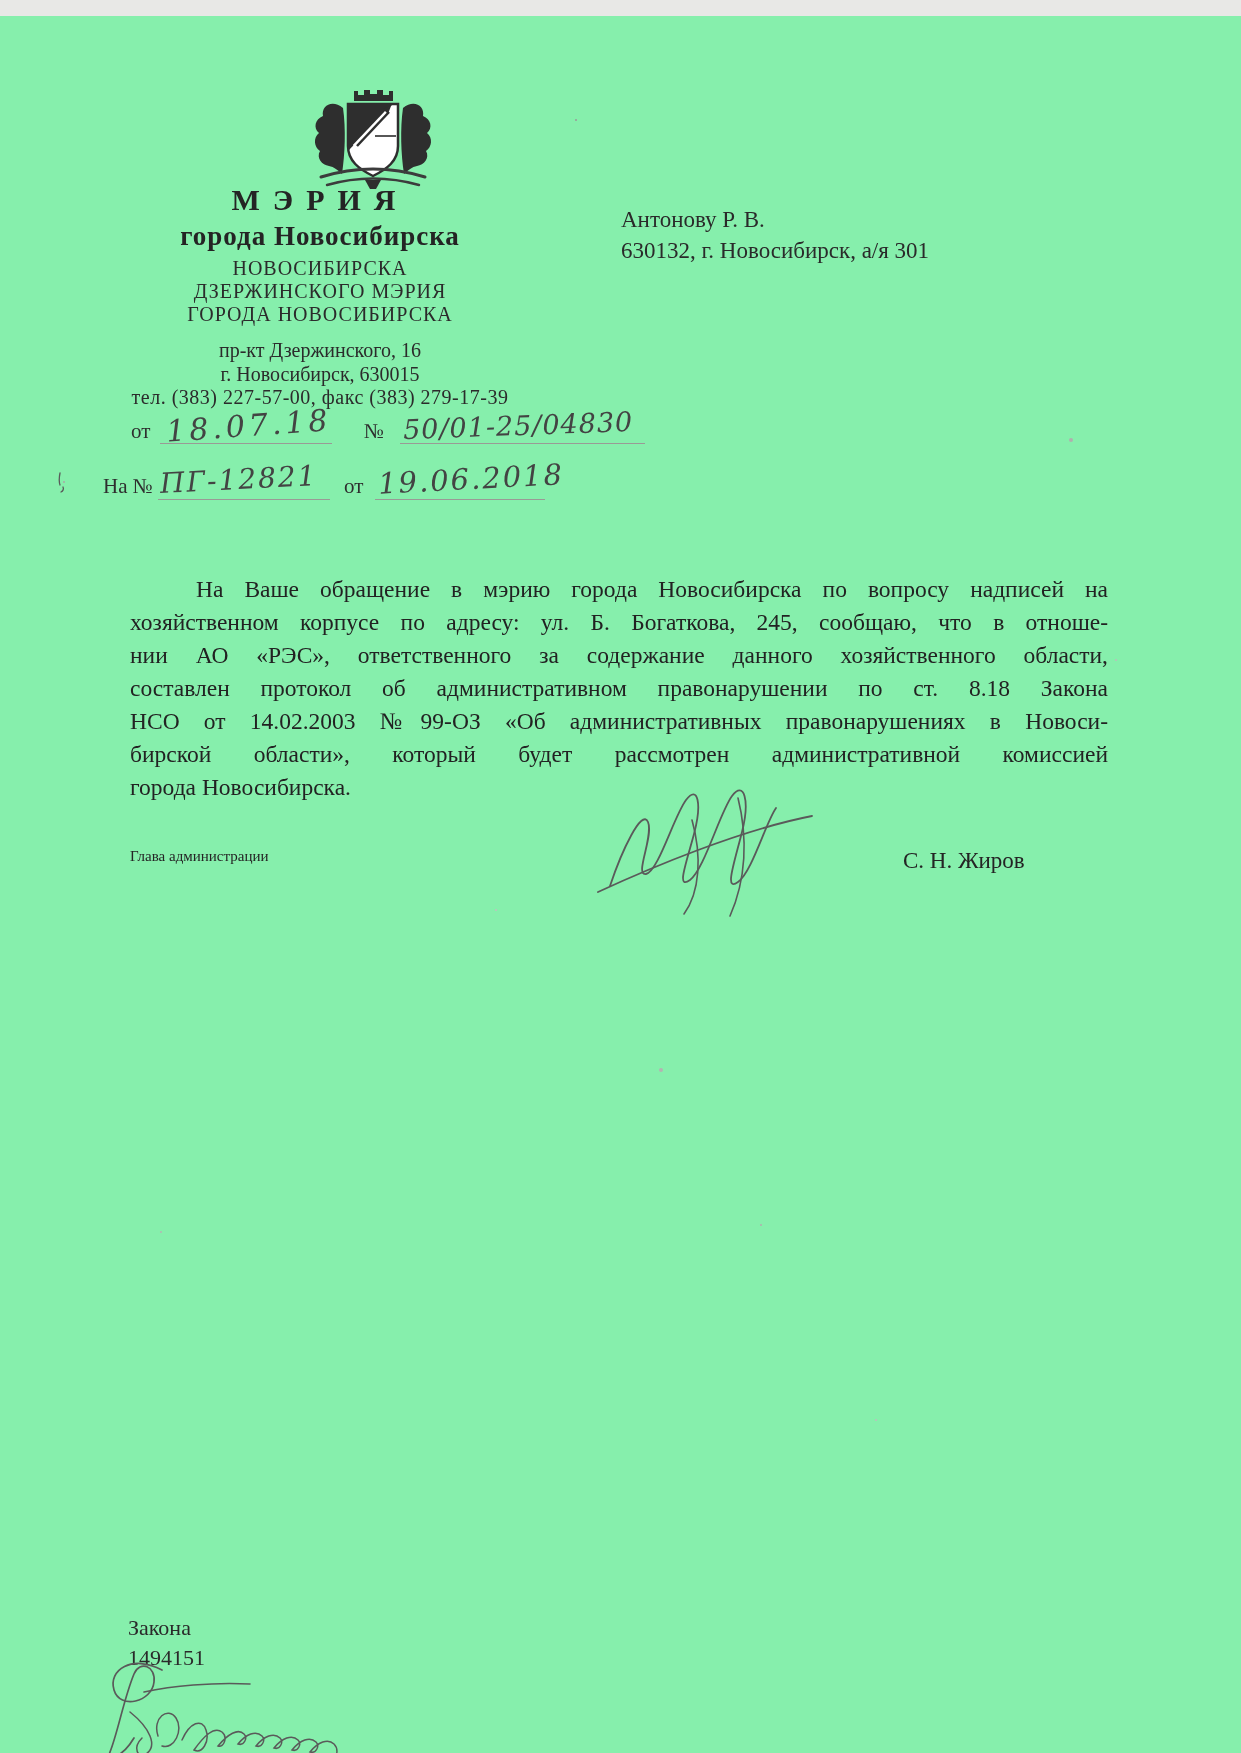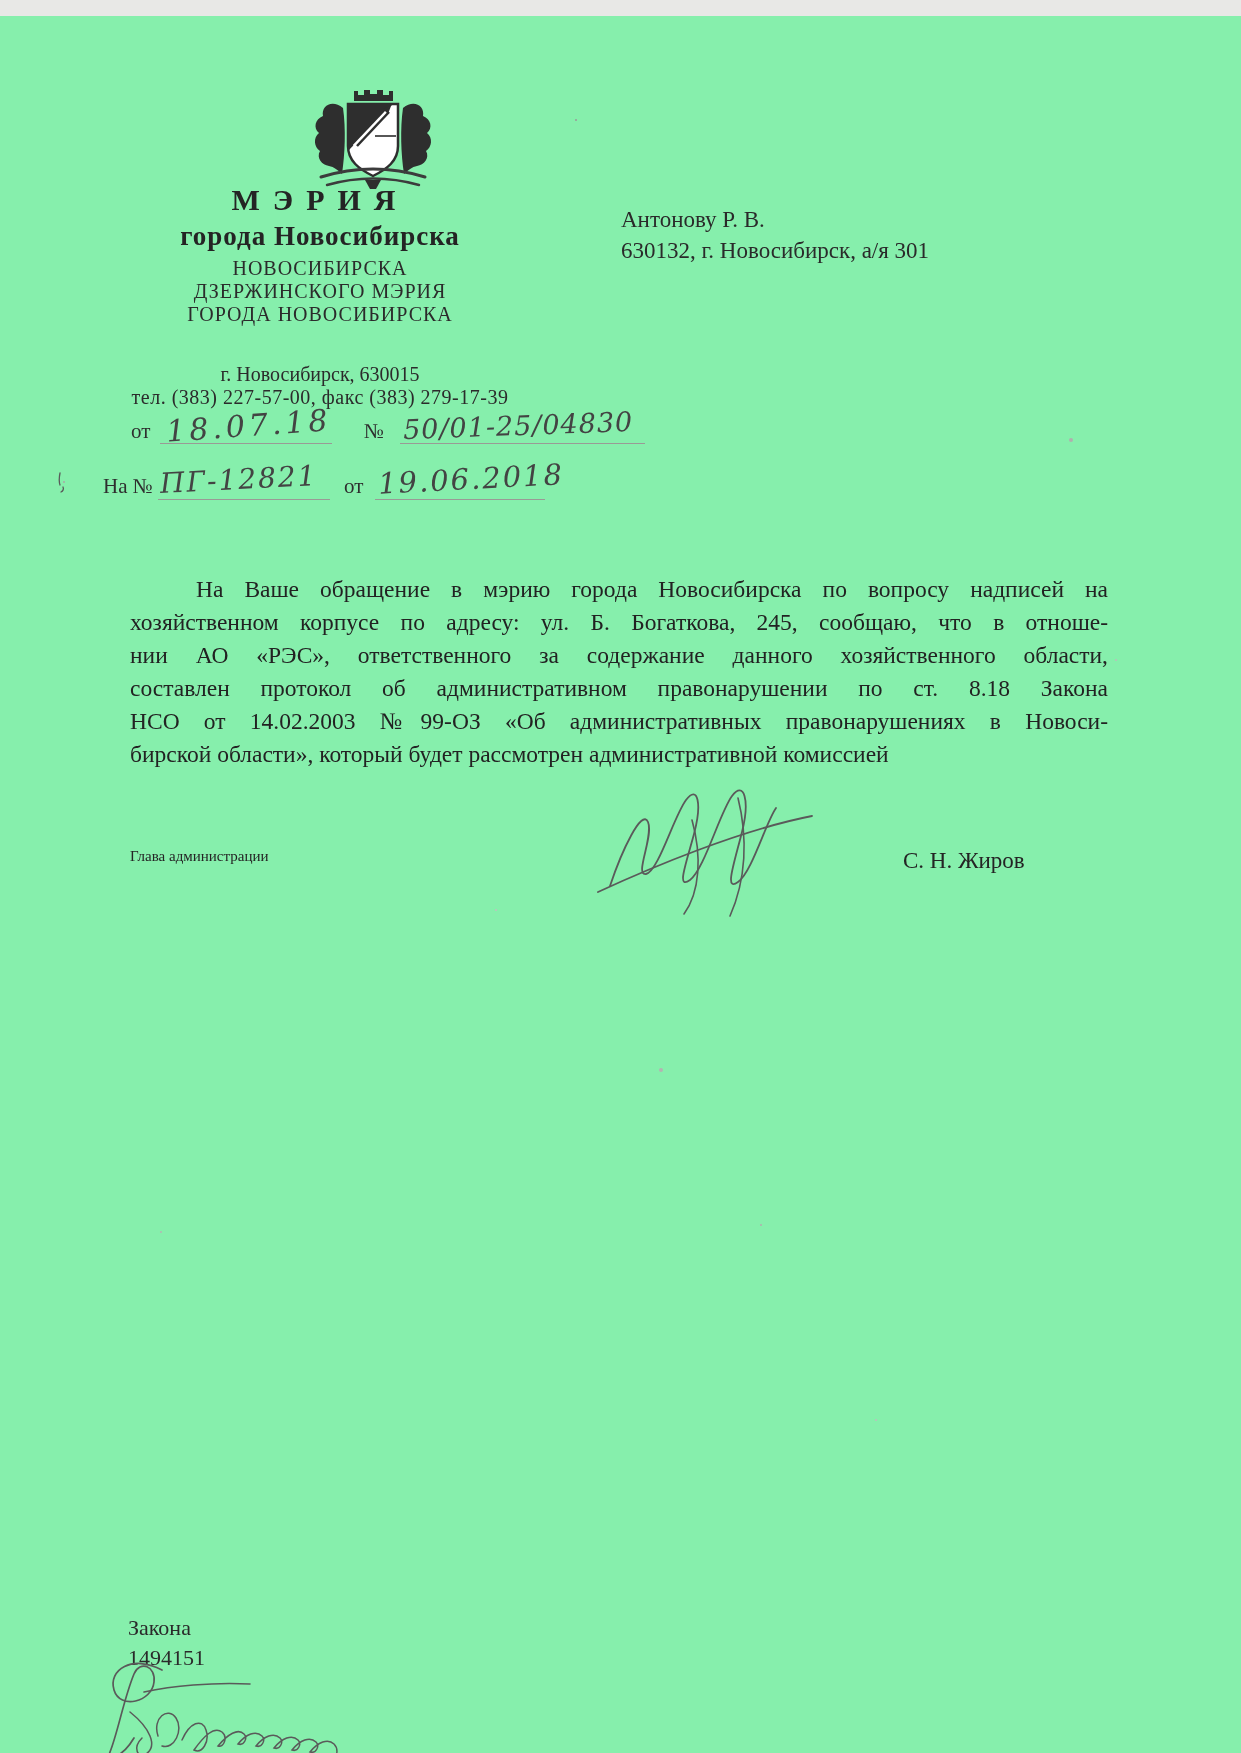--- a/index.html
+++ b/index.html
@@ -78,20 +78,21 @@
     <path d="M34 93 q52 -16 104 0" class="stroke-dark" stroke-width="3"></path>
     <path d="M40 101 q46 -13 92 0" class="stroke-dark" stroke-width="2.4"></path>
     <path d="M78 96 h16 l-5 9 h-6 z" fill="#2e2e2e"></path>
   </svg>
 
   <div class="abs lh-col org-main" style="top:167px">МЭРИЯ</div>
   <div class="abs lh-col org-main2" style="top:205px">города Новосибирска</div>
   <div class="abs lh-col org-sub" style="top:241px">НОВОСИБИРСКА</div>
   <div class="abs lh-col org-sub" style="top:264px">ДЗЕРЖИНСКОГО МЭРИЯ</div>
   <div class="abs lh-col org-sub" style="top:287px">ГОРОДА НОВОСИБИРСКА</div>
+  <div class="abs lh-col addr" style="top:323px">пр-кт Дзержинского, 16</div>
   <div class="abs lh-col addr" style="top:347px">г. Новосибирск, 630015</div>
   <div class="abs lh-col addr" style="top:370px;letter-spacing:.5px">тел. (383) 227-57-00, факс (383) 279-17-39</div>
 
   <div class="abs recipient" style="left:621px;top:188px">
     <div>Антонову Р. В.</div>
     <div>630132, г. Новосибирск, а/я 301</div>
   </div>
 
   <div class="abs ref-label" style="left:131px;top:403px">от</div>
   <div class="abs hw-line" style="left:160px;top:427px;width:172px"></div>
@@ -111,20 +112,21 @@
     <path d="M5 2 C 4 7, 4 11, 5 14 M 8 16 C 9 18, 8 20, 6 21" class="stroke" stroke-width="1.3"></path>
   </svg>
 
   <div class="abs body-text" style="left:130px;top:557px">
       <div class="body-line">На Ваше обращение в мэрию города Новосибирска по вопросу надписей на</div>
       <div class="body-line">хозяйственном корпусе по адресу: ул. Б. Богаткова, 245, сообщаю, что в отноше-</div>
       <div class="body-line">нии АО «РЭС», ответственного за содержание данного хозяйственного области,</div>
       <div class="body-line">составлен протокол об административном правонарушении по ст. 8.18 Закона</div>
       <div class="body-line">НСО от 14.02.2003 №99-ОЗ «Об административных правонарушениях в Новоси-</div>
       <div class="body-line">бирской области», который будет рассмотрен административной комиссией</div>
+      <div class="body-line">города Новосибирска.</div>
     </div>
 
   <div class="abs sig-title" style="left:130px;top:832px">Глава администрации</div>
   <div class="abs sig-name" style="left:903px;top:832px">С. Н. Жиров</div>
 
   <svg class="abs" style="left:588px;top:752px;width:235px;height:150px" viewBox="0 0 235 150">
     <path d="M22 118 C 34 82, 54 40, 60 54 C 66 68, 46 108, 58 106 C 70 104, 86 48, 98 32 C 110 16, 114 36, 106 66 C 98 96, 88 122, 102 112 C 116 102, 132 44, 144 28 C 156 12, 162 32, 154 64 C 146 96, 136 124, 150 114 C 164 104, 178 54, 188 40" class="stroke" stroke-width="1.8"></path>
     <path d="M10 124 C 62 100, 152 62, 224 48" class="stroke" stroke-width="1.8"></path>
     <path d="M150 30 C 160 70, 158 112, 142 148" class="stroke" stroke-width="1.6"></path>
     <path d="M104 52 C 114 88, 112 124, 96 146" class="stroke" stroke-width="1.6"></path>

